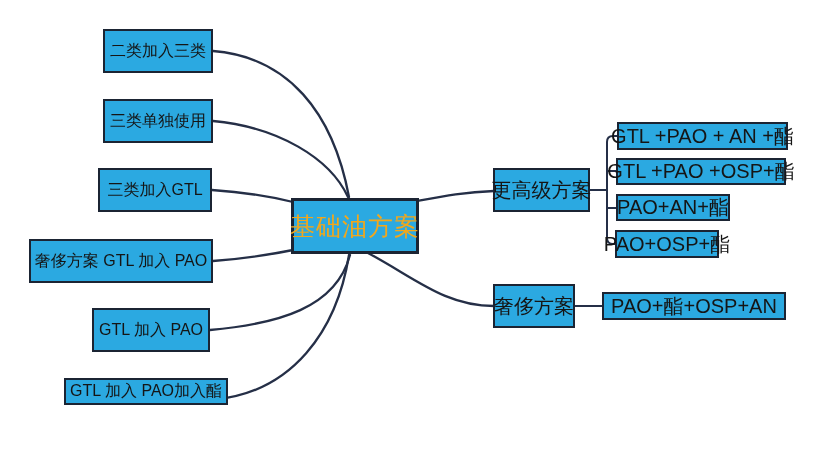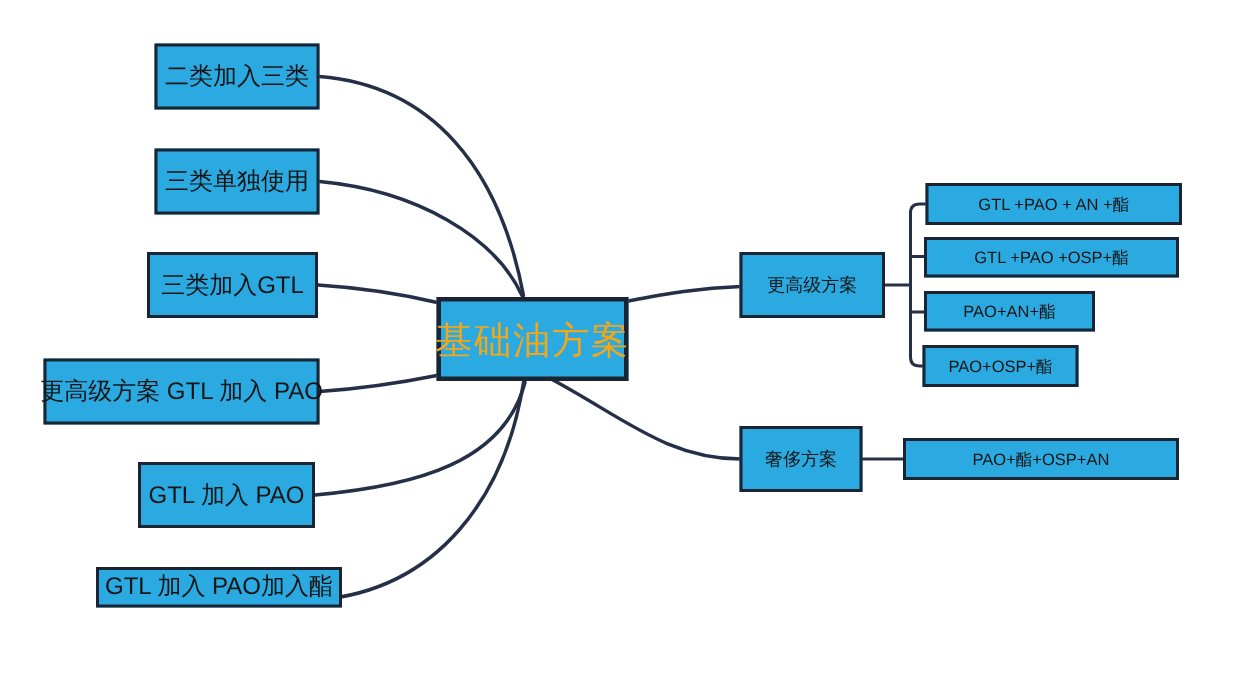--- a/index.html
+++ b/index.html
@@ -30,22 +30,22 @@
     border: 2.5px solid var(--node-border, #1B2433);
     color: var(--node-text, #151515);
     font-weight: 400;
     display: flex;
     align-items: center;
     justify-content: center;
     white-space: nowrap;
     cursor: default;
   }
   .node.left { font-size: 16px; }
-  .node.rparent { font-size: 12px; }
-  .node.rchild { font-size: 11px; border-width: 2px; }
+  .node.rparent { font-size: 20px; }
+  .node.rchild { font-size: 20px; border-width: 2px; }
   .node.root {
     border-width: 3px;
     font-size: 25px;
     letter-spacing: 1px;
     color: var(--root-text, #F2A71B);
   }
 </style>
 </head>
 <body>
 
@@ -69,21 +69,21 @@
     <path class="wire thin" d="M 607 208 L 617 208"></path>
 
     <path class="wire thin" d="M 574 306 L 603 306"></path>
   </svg>
 
   <div class="node root" style="left:291px; top:198px; width:128px; height:56px;">基础油方案</div>
 
   <div class="node left" style="left:103px; top:29px; width:110px; height:44px;">二类加入三类</div>
   <div class="node left" style="left:103px; top:99px; width:110px; height:44px;">三类单独使用</div>
   <div class="node left" style="left:98px; top:168px; width:114px; height:44px;">三类加入GTL</div>
-  <div class="node left" style="left:29px; top:239px; width:184px; height:44px;">更高级方案 GTL 加入 PAO</div>
+  <div class="node left" style="left:29px; top:239px; width:184px; height:44px;">奢侈方案 GTL 加入 PAO</div>
   <div class="node left" style="left:92px; top:308px; width:118px; height:44px;">GTL 加入 PAO</div>
   <div class="node left" style="left:64px; top:378px; width:164px; height:27px;">GTL 加入 PAO加入酯</div>
 
   <div class="node rparent" style="left:493px; top:168px; width:97px; height:44px;">更高级方案</div>
   <div class="node rchild" style="left:617px; top:122px; width:171px; height:28px;">GTL +PAO + AN +酯</div>
   <div class="node rchild" style="left:616px; top:158px; width:170px; height:27px;">GTL +PAO +OSP+酯</div>
   <div class="node rchild" style="left:616px; top:194px; width:114px; height:27px;">PAO+AN+酯</div>
   <div class="node rchild" style="left:615px; top:230px; width:104px; height:28px;">PAO+OSP+酯</div>
 
   <div class="node rparent" style="left:493px; top:284px; width:82px; height:44px;">奢侈方案</div>

